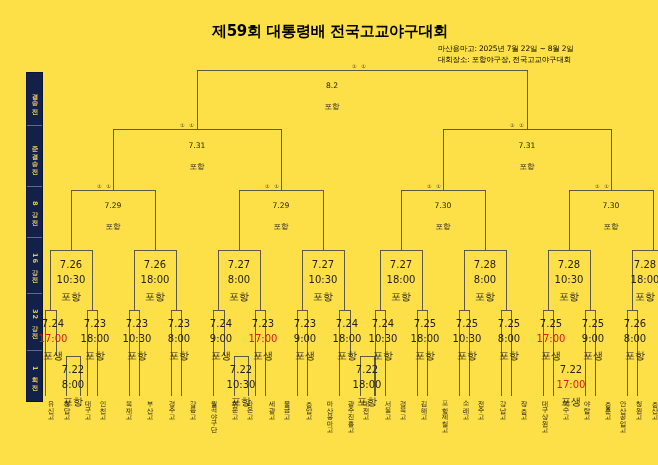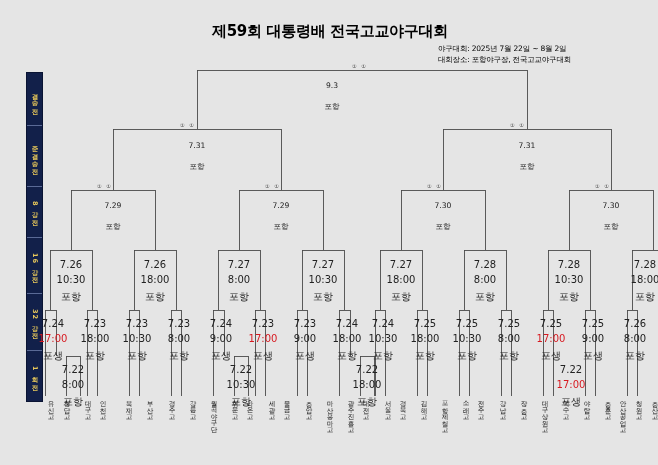--- a/index.html
+++ b/index.html
@@ -6,21 +6,21 @@
   html, body {
     margin: 0; padding: 0;
     width: 658px; height: 465px;
     background: #ffffff;
     font-family: "DejaVu Sans", "Liberation Sans", sans-serif;
     overflow: hidden;
   }
   #page {
     position: relative;
     width: 658px; height: 465px;
-    background: #e5e5e5;
+    background: #fde047;
   }
 
   
   .title {
     position: absolute;
     left: 212px; top: 22px;
     font-size: 15px;
     font-weight: bold;
     letter-spacing: -0.3px;
     color: #000;
@@ -125,21 +125,21 @@
     color: #111;
     white-space: nowrap;
   }
 </style>
 </head>
 <body>
 
 <div id="page">
 
   <div class="title">제59회 대통령배 전국고교야구대회</div>
-  <div class="meta m1">야구대회: 2025년 7월 22일 ~ 8월 2일</div>
+  <div class="meta m1">마산용마고: 2025년 7월 22일 ~ 8월 2일</div>
   <div class="meta m2">대회장소: 포항야구장, 전국고교야구대회</div>
 
 
   <div class="rail">
     <div class="rail-cell">
       <span>결승전</span>
     </div>
     <div class="rail-cell">
       <span>준결승전</span>
     </div>
@@ -274,21 +274,21 @@
 
   <div class="seedpair" style="left:352px; top:63px;">① ①</div>
   <div class="seedpair" style="left:180px; top:122px;">① ①</div>
   <div class="seedpair" style="left:510px; top:122px;">① ①</div>
   <div class="seedpair" style="left:97px; top:183px;">① ①</div>
   <div class="seedpair" style="left:265px; top:183px;">① ①</div>
   <div class="seedpair" style="left:427px; top:183px;">① ①</div>
   <div class="seedpair" style="left:595px; top:183px;">① ①</div>
 
   <div class="match big" style="left:297px; top:80px; width:70px;">
-    <span class="date">9.3</span>
+    <span class="date">8.2</span>
     <span class="venue">포항</span>
   </div>
 
   <div class="match big" style="left:162px; top:140px; width:70px;">
     <span class="date">7.31</span>
     <span class="venue">포항</span>
   </div>
   <div class="match big" style="left:492px; top:140px; width:70px;">
     <span class="date">7.31</span>
     <span class="venue">포항</span>

